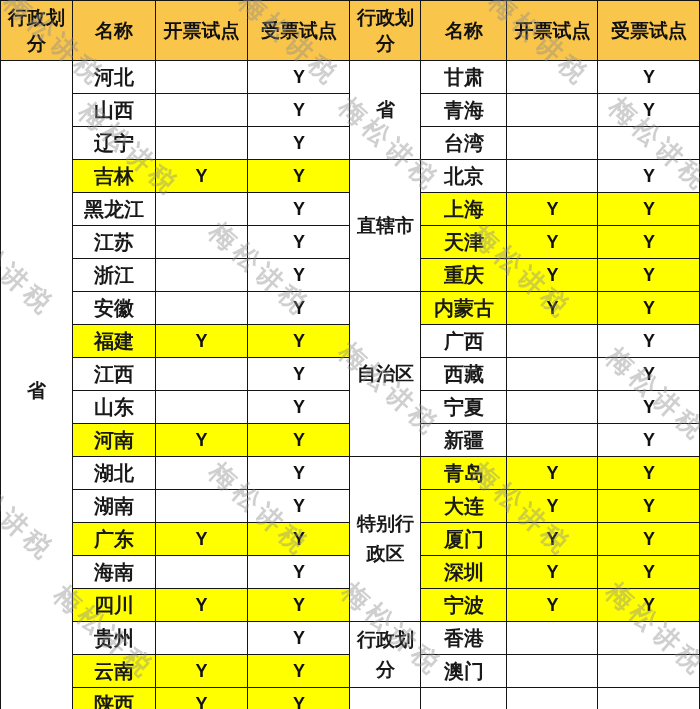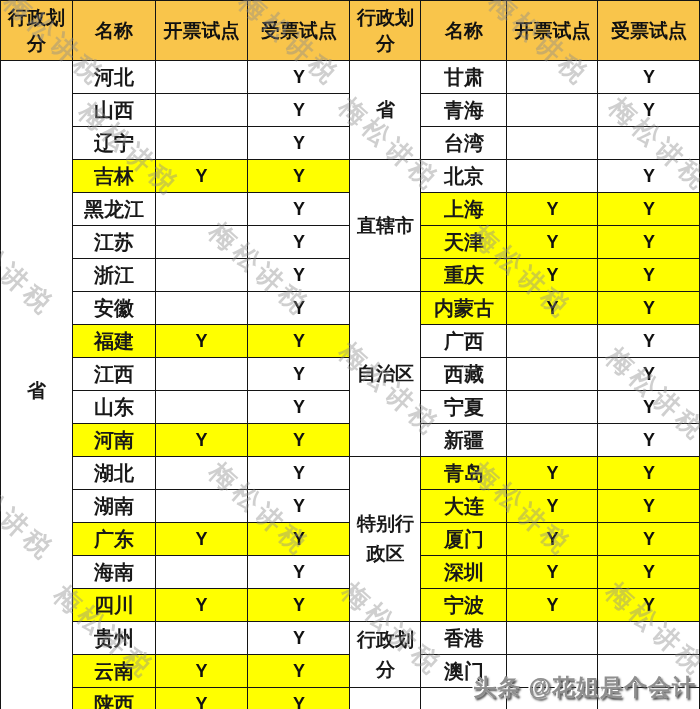--- a/index.html
+++ b/index.html
@@ -301,14 +301,13 @@
       <div class="wm" style="left: 355px; top: 335px;">梅松讲税</div>
       <div class="wm" style="left: 622px; top: 340px;">梅松讲税</div>
       <div class="wm" style="left: -30px; top: 460px;">梅松讲税</div>
       <div class="wm" style="left: 225px; top: 455px;">梅松讲税</div>
       <div class="wm" style="left: 487px; top: 455px;">梅松讲税</div>
       <div class="wm" style="left: 70px; top: 578px;">梅松讲税</div>
       <div class="wm" style="left: 358px; top: 575px;">梅松讲税</div>
       <div class="wm" style="left: 622px; top: 575px;">梅松讲税</div>
     </div>
 
-  <div class="credit">头条 @花姐是个会计</div>
 </div>
 
 </body></html>

